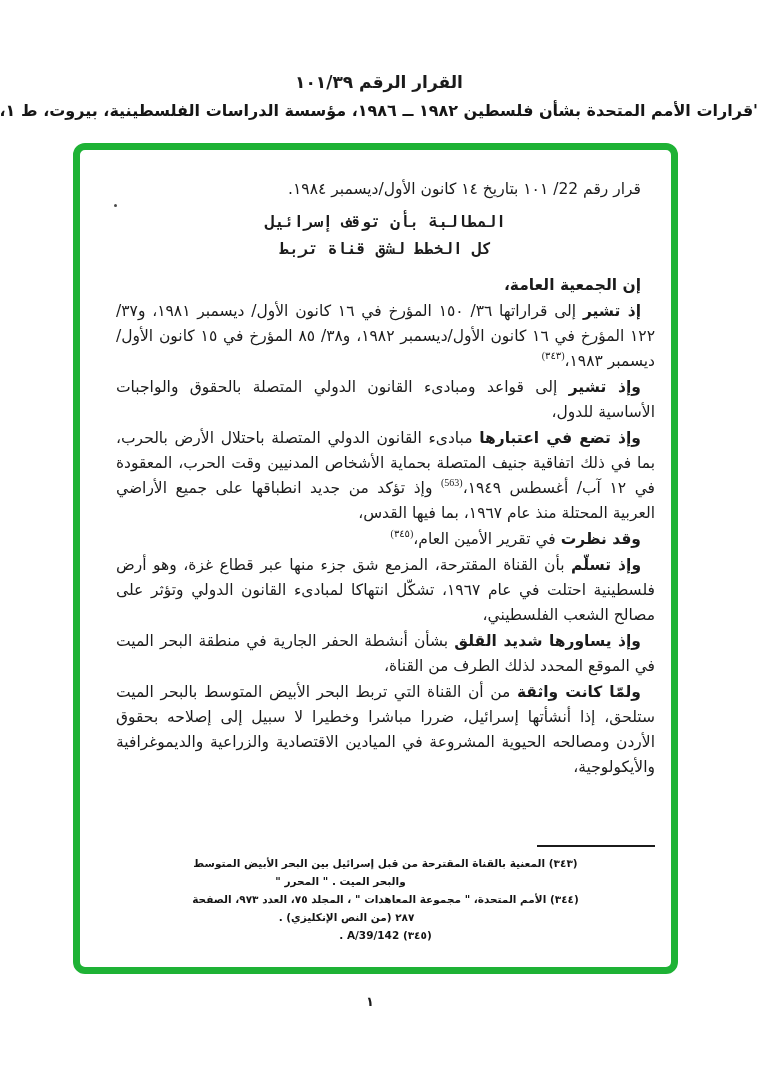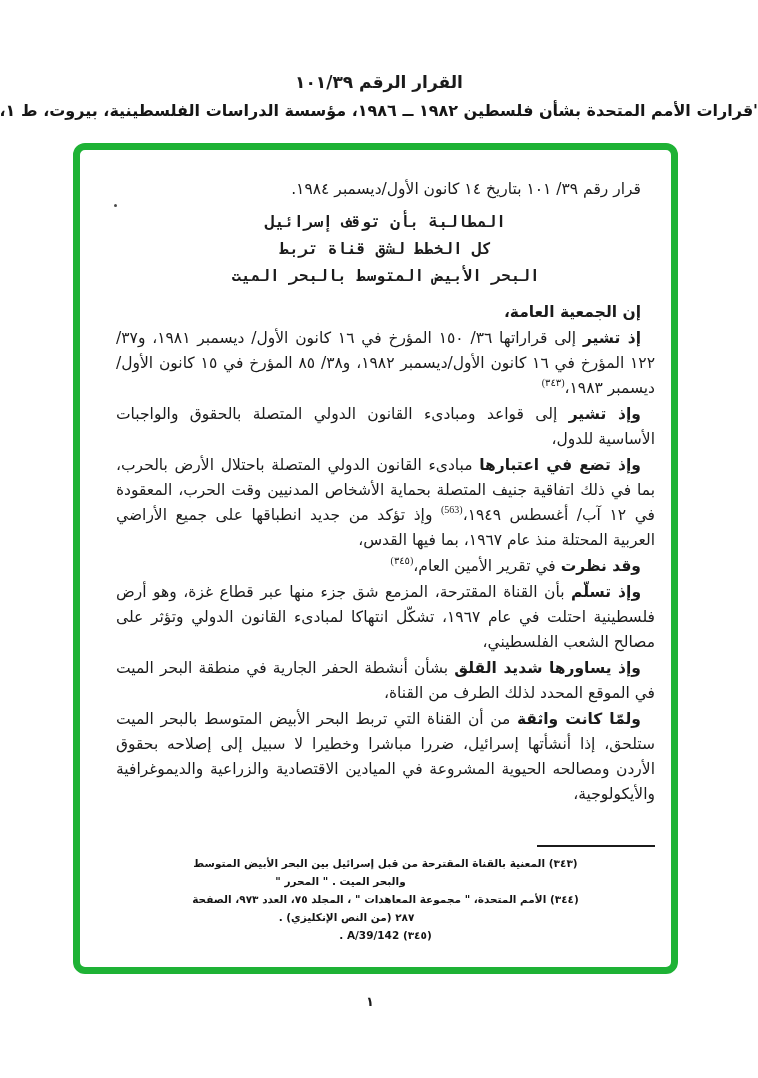--- a/index.html
+++ b/index.html
@@ -85,26 +85,25 @@
 
 <div class="page">
 
   <div class="doc-header">
     <div class="doc-title">القرار الرقم ٣٩/‏١٠١</div>
     <div class="doc-source">'قرارات الأمم المتحدة بشأن فلسطين ١٩٨٢ ــ ١٩٨٦، مؤسسة الدراسات الفلسطينية، بيروت، ط ١، ١٩٩٤، مج ٣، ص٢٠٥- ٢٠٦'</div>
   </div>
 
   <div class="green-box">
 
-    <div class="res-date">قرار رقم ٣٩/ ١٠١ بتاريخ ١٤ كانون الأول/ديسمبر ١٩٨٤.</div>
+    <div class="res-date">قرار رقم 22/ ١٠١ بتاريخ ١٤ كانون الأول/ديسمبر ١٩٨٤.</div>
 
     <div class="res-title">
       <div>المطالبة بأن توقف إسرائيل</div>
       <div>كل الخطط لشق قناة تربط</div>
-      <div>البحر الأبيض المتوسط بالبحر الميت</div>
     </div>
 
     <div class="body-text">
       <p><span class="lead">إن الجمعية العامة،</span><span></span></p>
       <p><span class="lead">إذ تشير</span><span> إلى قراراتها ٣٦/ ١٥٠ المؤرخ في ١٦ كانون الأول/ ديسمبر ١٩٨١، و٣٧/ ١٢٢ المؤرخ في ١٦ كانون الأول/ديسمبر ١٩٨٢، و٣٨/ ٨٥ المؤرخ في ١٥ كانون الأول/ديسمبر ١٩٨٣،</span><sup class="fn-ref">(٣٤٣)</sup></p>
       <p><span class="lead">وإذ تشير</span><span> إلى قواعد ومبادىء القانون الدولي المتصلة بالحقوق والواجبات الأساسية للدول،</span></p>
       <p><span class="lead">وإذ تضع في اعتبارها</span><span> مبادىء القانون الدولي المتصلة باحتلال الأرض بالحرب، بما في ذلك اتفاقية جنيف المتصلة بحماية الأشخاص المدنيين وقت الحرب، المعقودة في ١٢ آب/ أغسطس ١٩٤٩،</span><sup class="fn-ref">(563)</sup><span> وإذ تؤكد من جديد انطباقها على جميع الأراضي العربية المحتلة منذ عام ١٩٦٧، بما فيها القدس،</span></p>
       <p><span class="lead">وقد نظرت</span><span> في تقرير الأمين العام،</span><sup class="fn-ref">(٣٤٥)</sup></p>
       <p><span class="lead">وإذ تسلّم</span><span> بأن القناة المقترحة، المزمع شق جزء منها عبر قطاع غزة، وهو أرض فلسطينية احتلت في عام ١٩٦٧، تشكّل انتهاكا لمبادىء القانون الدولي وتؤثر على مصالح الشعب الفلسطيني،</span></p>
       <p><span class="lead">وإذ يساورها شديد القلق</span><span> بشأن أنشطة الحفر الجارية في منطقة البحر الميت في الموقع المحدد لذلك الطرف من القناة،</span></p>

